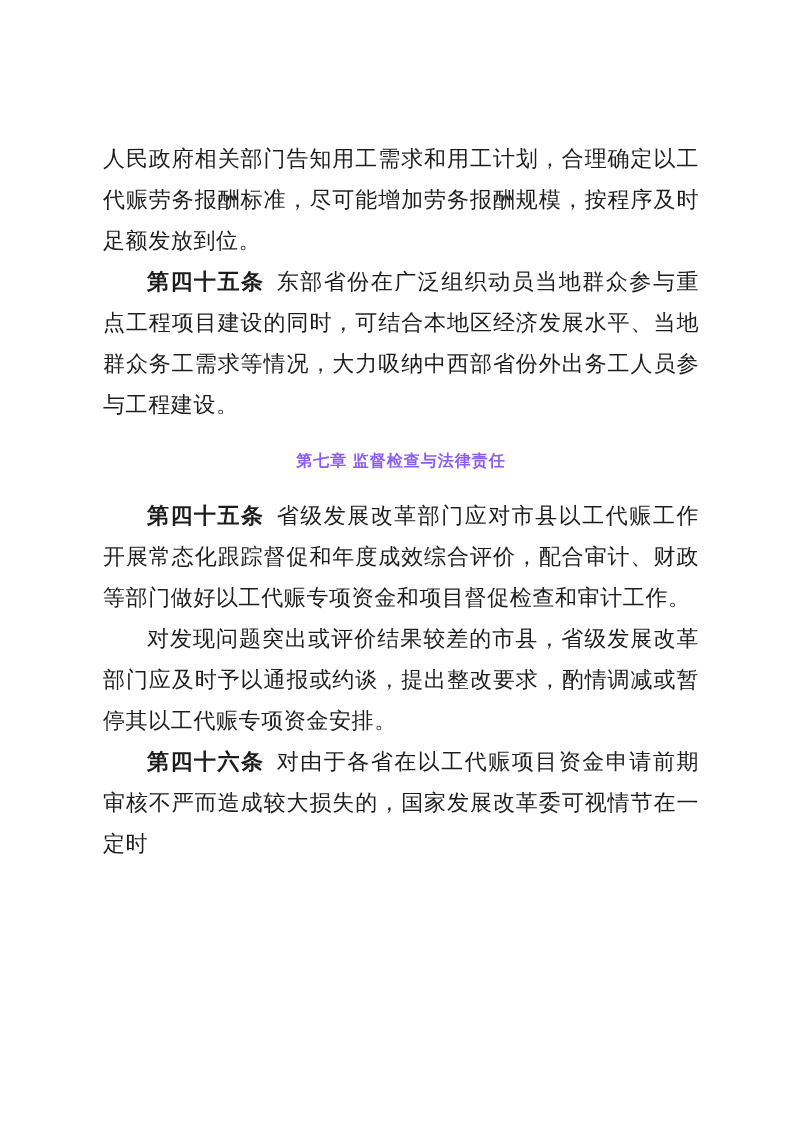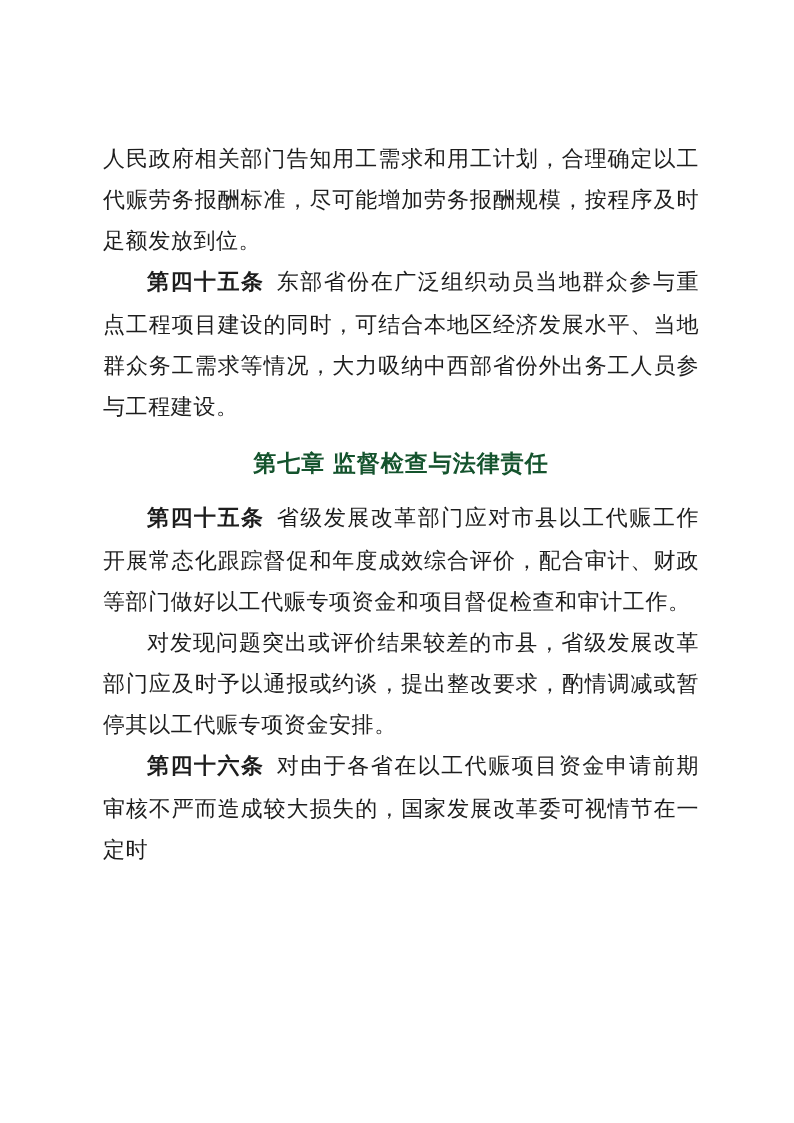--- a/index.html
+++ b/index.html
@@ -23,33 +23,33 @@
     margin: 0;
     font-size: 22px;
     line-height: 41px;
     text-align: justify;
     letter-spacing: 0.6px;
   }
   .para.indent {
     text-indent: 2em;
   }
   .art-label {
-    font-family: Liberation Mono, monospace;
+    font-family: Liberation Serif, serif;
     font-weight: 700;
     margin-right: 0.55em;
   }
   .chapter-heading {
     font-family: "Liberation Sans", "DejaVu Sans", sans-serif;
     font-weight: 700;
-    font-size: 23px;
+    font-size: 16px;
     line-height: 42px;
     text-align: center;
     letter-spacing: 1px;
     margin: 15px 0 13px 0;
-    color: #14532d;
+    color: #8b5cf6;
   }
   .page-footer {
     position: absolute;
     left: 121px;
     top: 1012px;
     font-size: 20px;
     letter-spacing: 3px;
     color: #1d1d1d;
     font-family: "Liberation Serif", "DejaVu Serif", serif;
   }

